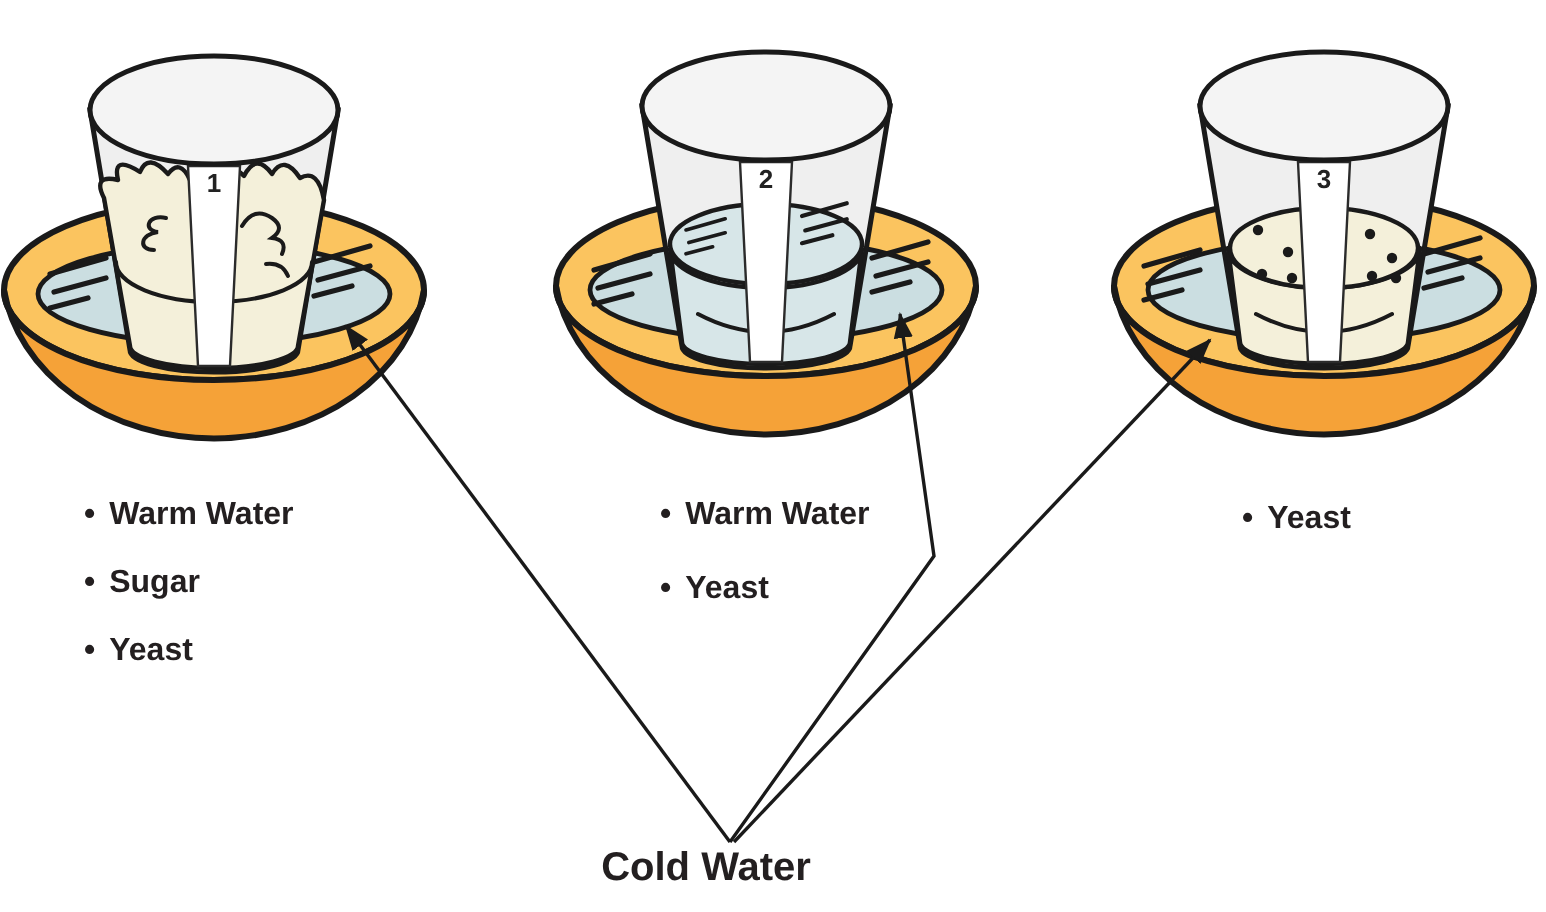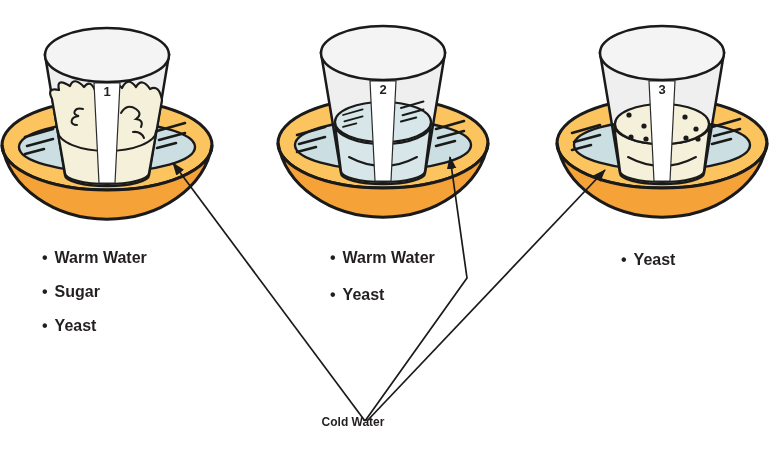--- a/index.html
+++ b/index.html
@@ -21,22 +21,22 @@
   .dot{fill:var(--outline,#1A1A1A);}
   .arrowline{stroke:var(--outline,#1A1A1A);stroke-width:1.7;fill:none;}
   .numlabel{font:600 13px "Liberation Sans",sans-serif;fill:#222222;text-anchor:middle;}
 
   
   .ing-list{position:absolute;z-index:2;}
   .ing{display:flex;align-items:baseline;font-size:16px;font-weight:600;line-height:16px;white-space:nowrap;}
   .blt{margin-right:7px;}
   .list-1 .ing{margin-bottom:18px;}
   .list-2 .ing{margin-bottom:21px;}
-  .coldwater{position:absolute;z-index:2;left:288px;top:414px;width:130px;text-align:center;
-             font-size:12px;font-weight:600;line-height:17px;white-space:nowrap;}
+  .coldwater{position:absolute;z-index:2;left:288px;top:426px;width:130px;text-align:center;
+             font-size:20px;font-weight:600;line-height:17px;white-space:nowrap;}
 </style>
 </head>
 <body>
 
 <div class="canvas">
 
   <svg class="art" width="773" height="456" viewBox="0 0 773 456" aria-hidden="true">
     <defs>
       <marker id="arrowhead" markerUnits="userSpaceOnUse" markerWidth="14" markerHeight="12" refX="12" refY="6" orient="auto">
         <path d="M0,1.2 L13,6 L0,10.8 Z" fill="#1A1A1A"></path>

